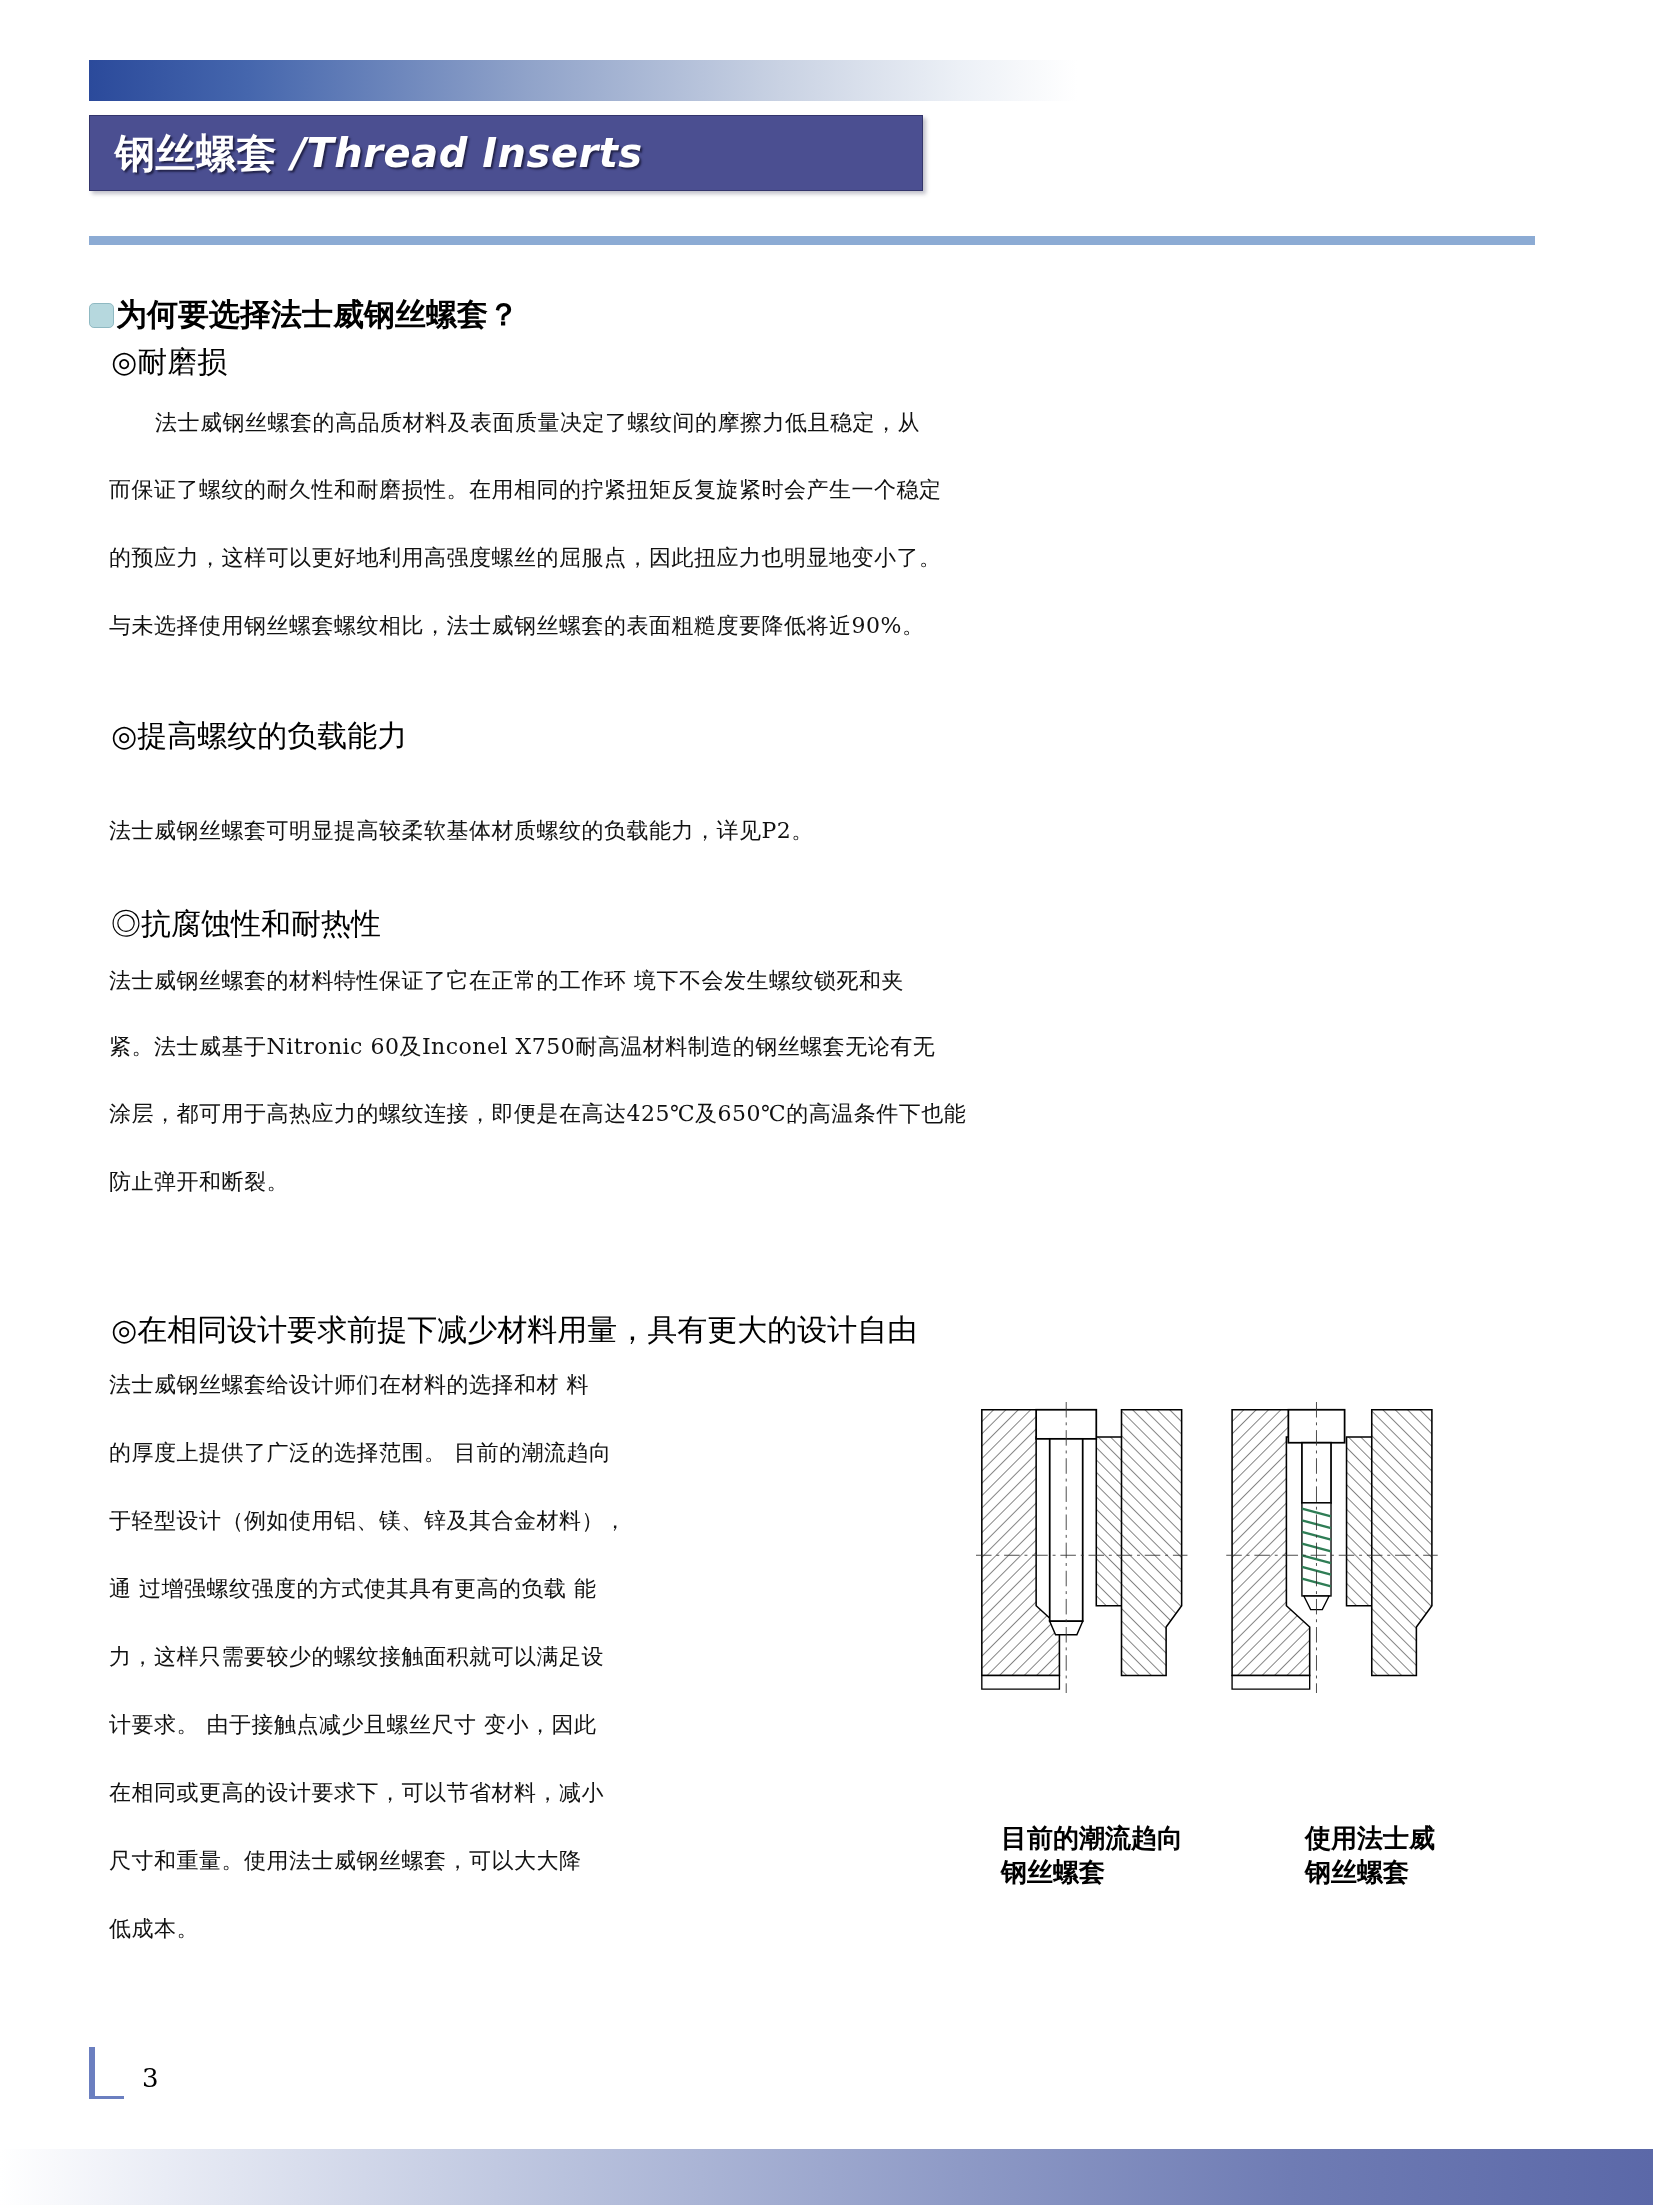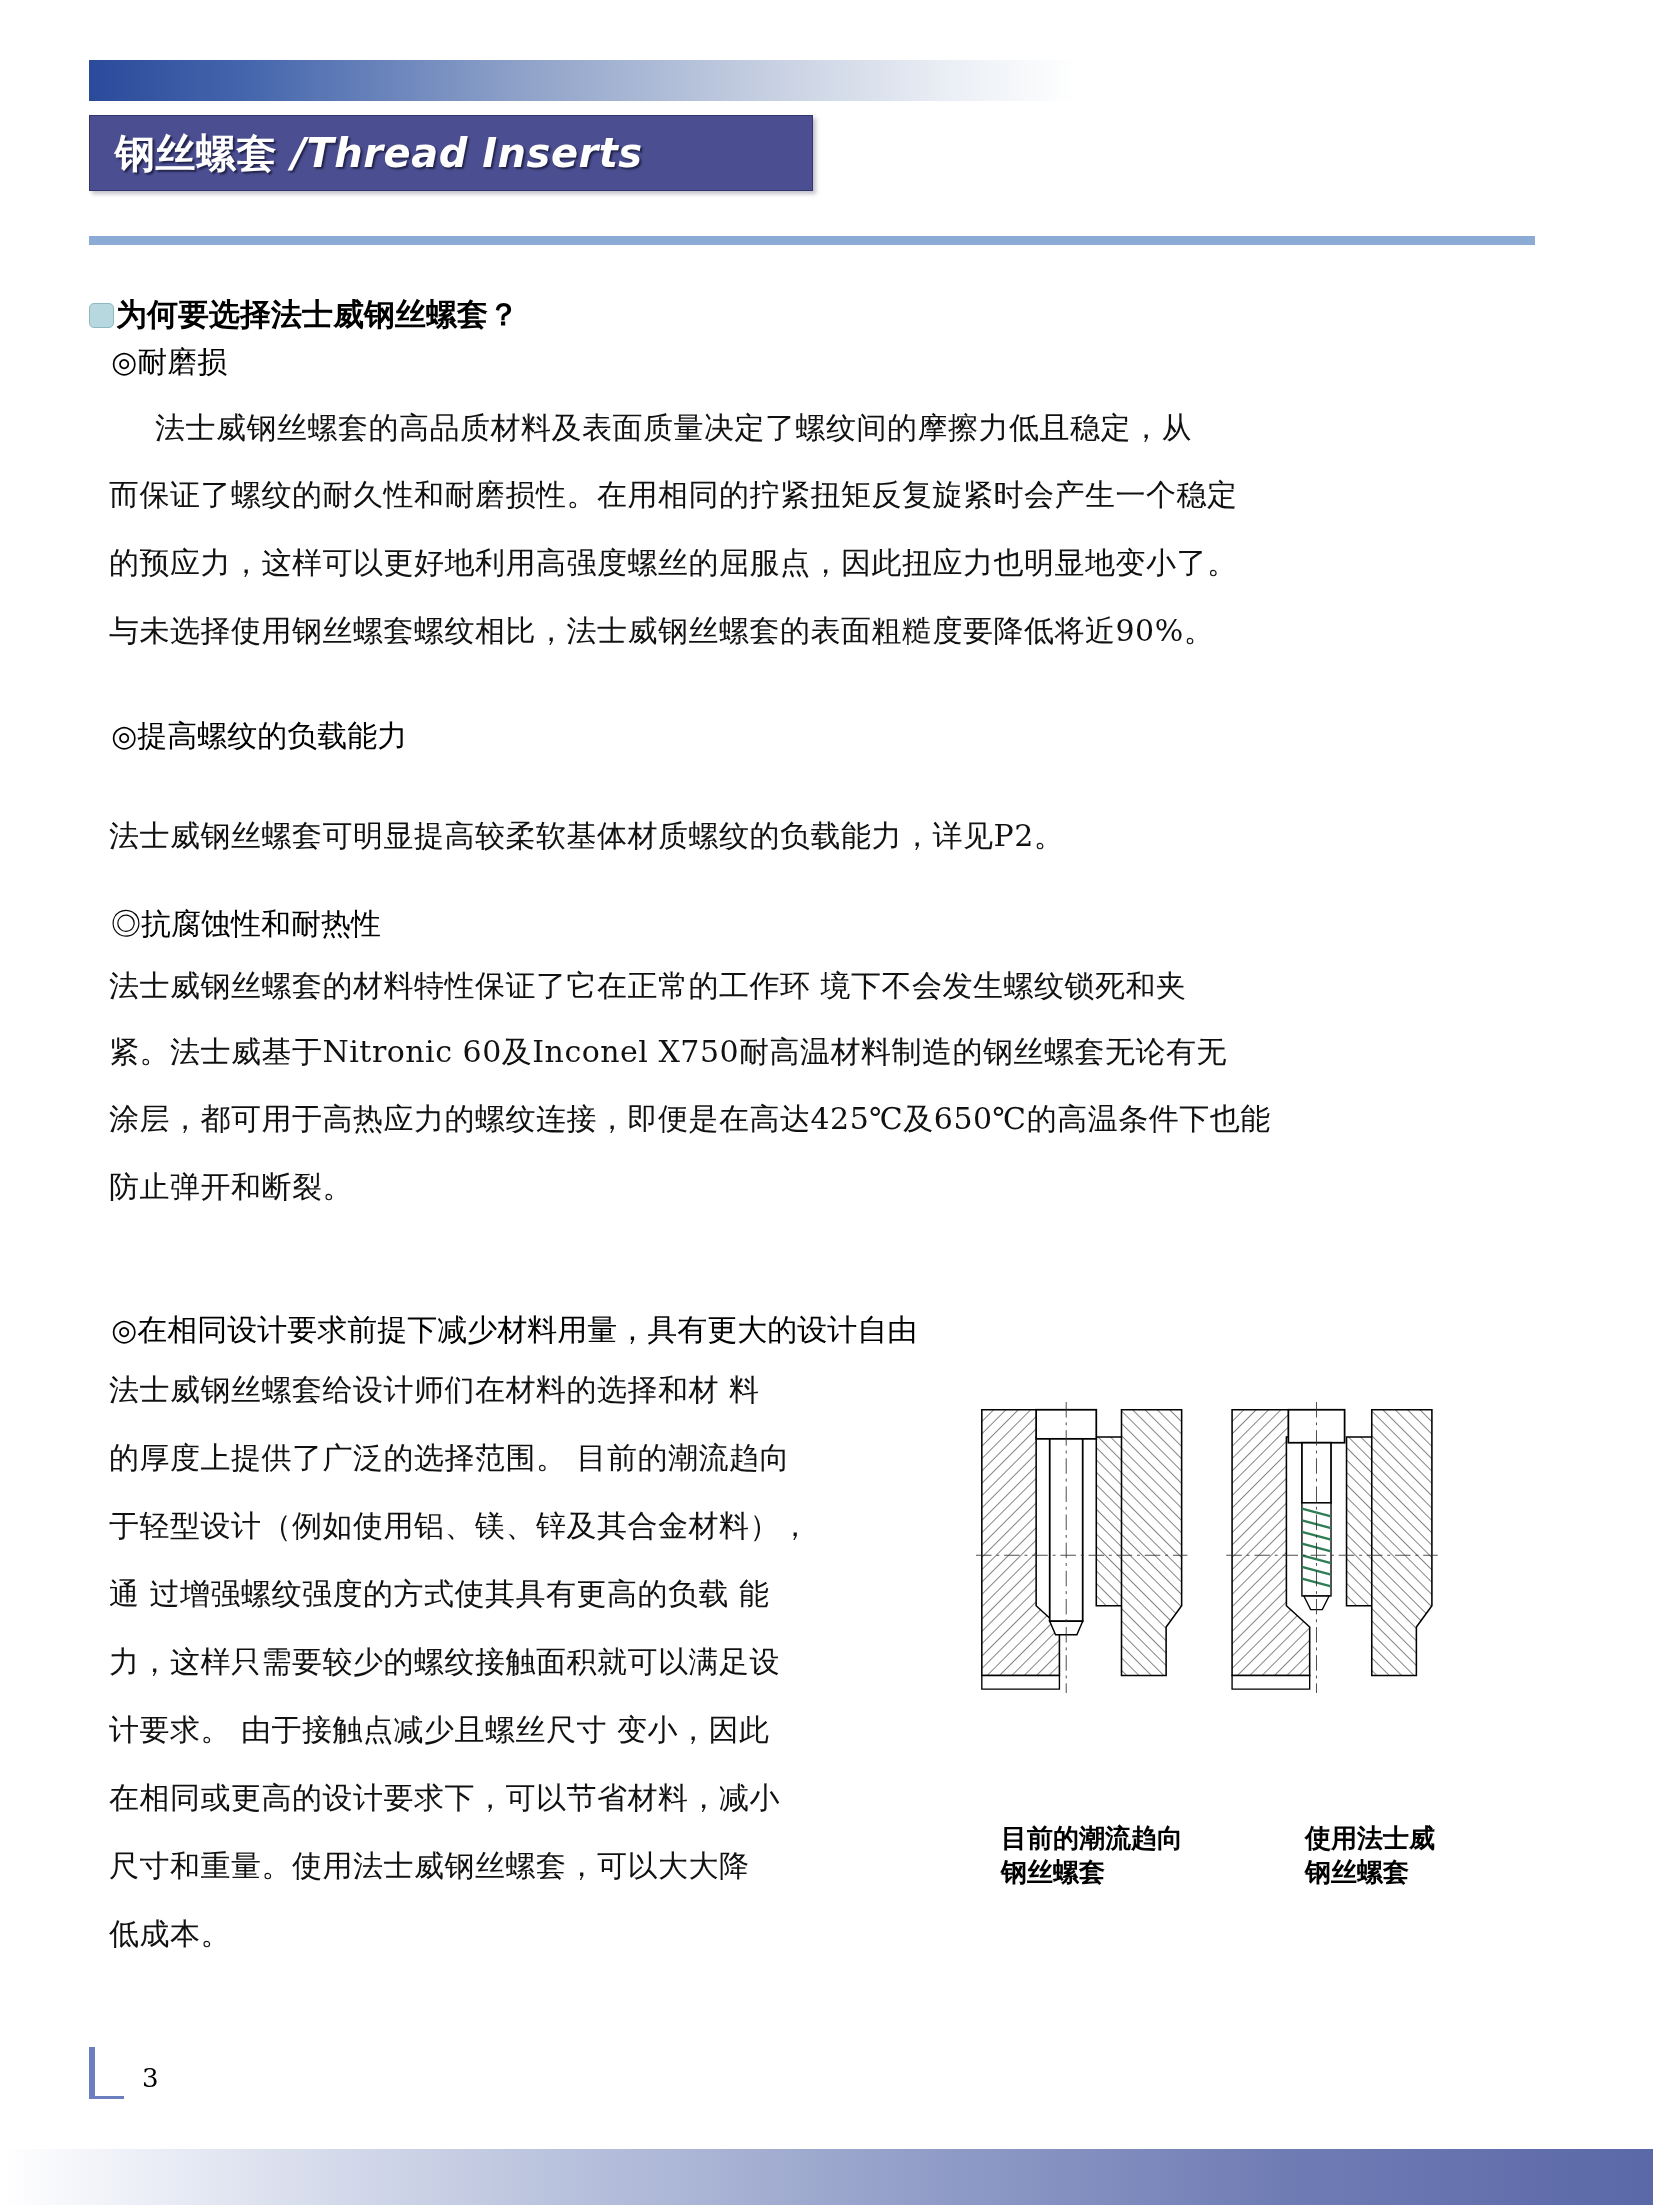--- a/index.html
+++ b/index.html
@@ -20,21 +20,21 @@
   
   .top-gradient {
     position: absolute;
     left: 89px; top: 60px;
     width: 988px; height: 41px;
     background: linear-gradient(to right, #2b4a9b 0%, #4566ad 16%, #8fa2c9 44%, #c9d2e3 70%, #ecf0f6 88%, #ffffff 100%);
   }
   .title-plate {
     position: absolute;
     left: 89px; top: 115px;
-    width: 724px; height: 76px;
+    width: 834px; height: 76px;
     background: #4b4f91;
     border: 1px solid #33356b;
     box-shadow: 2.9px 2.9px 3.9px rgba(120,120,140,0.45);
     display: flex;
     align-items: center;
   }
   .title-plate .ttl {
     color: #ffffff;
     font-family: "DejaVu Sans", "Liberation Sans", sans-serif;
     font-weight: bold;
@@ -75,21 +75,21 @@
   
   .sub-head {
     position: absolute;
     font-size: 30px;
     color: #000000;
     white-space: nowrap;
     font-family: "DejaVu Serif", "Liberation Serif", serif;
   }
   .line {
     position: absolute;
-    font-size: 30px;
+    font-size: 22px;
     color: #111111;
     white-space: nowrap;
     letter-spacing: 0.5px;
     font-family: "DejaVu Serif", "Liberation Serif", serif;
   }
 
   
   .figwrap {
     position: absolute;
     left: 976px; top: 1402px;

